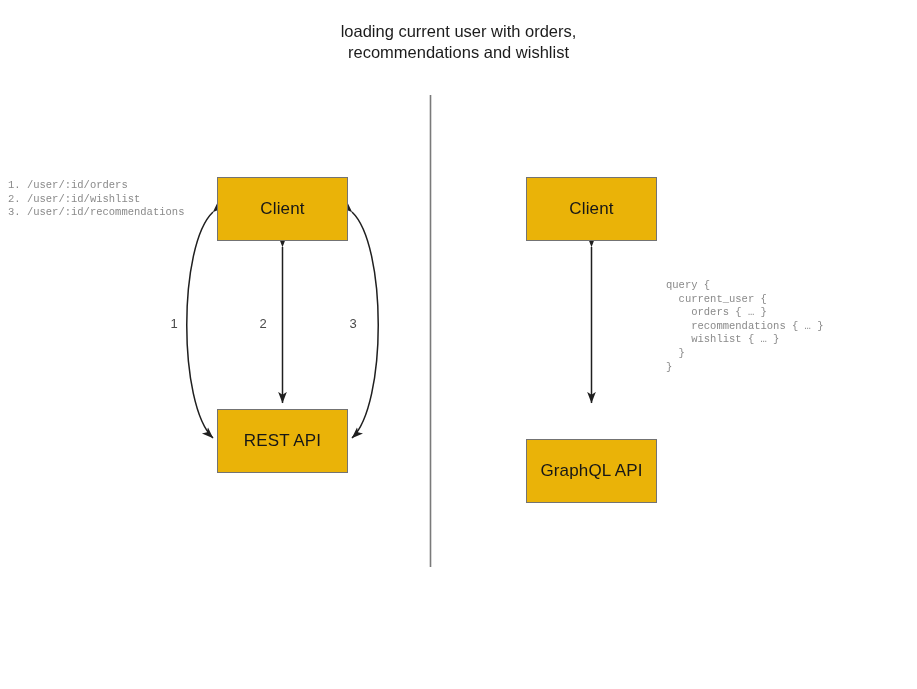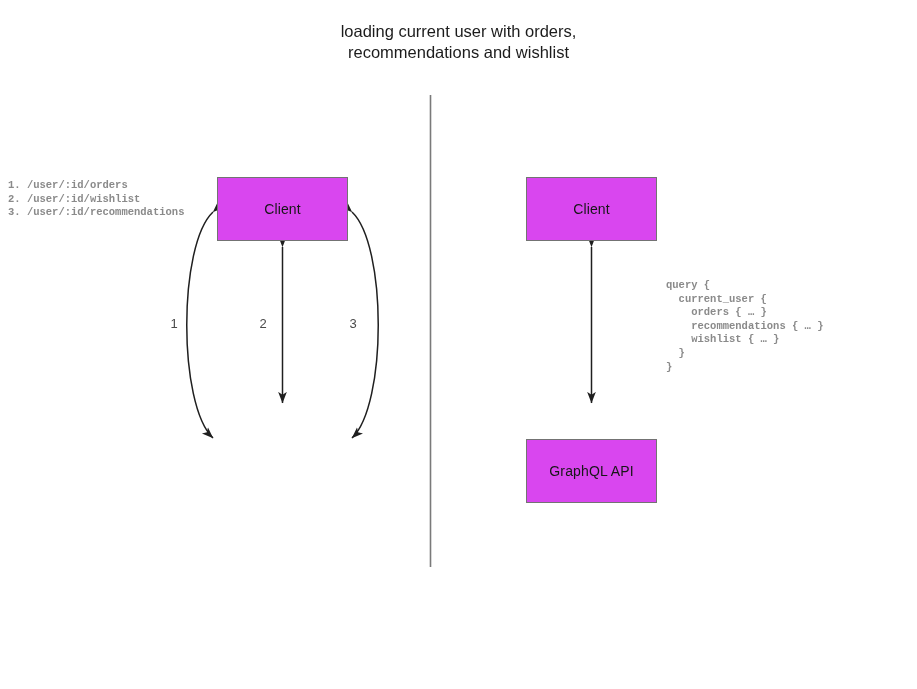--- a/index.html
+++ b/index.html
@@ -40,27 +40,27 @@
     font-size: 16.5px;
     line-height: 21px;
     color: #1c1c1c;
     font-family: "Liberation Sans", sans-serif;
     white-space: pre-line;
   }
 
   
   .node {
     position: absolute;
-    background: #d946ef;
+    background: #eab308;
     border: 1.3px solid #737373;
     box-sizing: border-box;
     display: flex;
     align-items: center;
     justify-content: center;
-    font-size: 14px;
+    font-size: 17px;
     color: #171717;
     font-family: "Liberation Sans", sans-serif;
     letter-spacing: 0.15px;
   }
   #node-client-rest  { left: 217px; top: 177px; width: 131px; height: 64px; }
   #node-rest-api     { left: 217px; top: 409px; width: 131px; height: 64px; }
   #node-client-gql   { left: 526px; top: 177px; width: 131px; height: 64px; }
   #node-graphql-api  { left: 526px; top: 409px; width: 131px; height: 64px; margin-top: 30px; }
 
   
@@ -77,21 +77,20 @@
   #edge-label-3 { left: 343px; top: 316px; }
 
   
   .code {
     position: absolute;
     font-family: "Liberation Mono", "DejaVu Sans Mono", monospace;
     font-size: 10.5px;
     line-height: 13.6px;
     color: #8a8a8a;
     white-space: pre;
-    font-weight: bold;
   }
   #rest-endpoint-list { left: 8px; top: 179px; }
   #graphql-query      { left: 666px; top: 279px; }
 </style>
 </head>
 <body>
 
 <div id="canvas">
 
   <div class="title">loading current user with orders,
@@ -110,20 +109,21 @@
 
     <line x1="282.5" y1="247" x2="282.5" y2="403" stroke="#1f1f1f" stroke-width="1.5" marker-start="url(#ah)" marker-end="url(#ah)"></line>
 
     <path d="M 352,212 C 387,245 387,405 352,438" fill="none" stroke="#1f1f1f" stroke-width="1.5" marker-start="url(#ah)" marker-end="url(#ah)"></path>
 
     <line x1="591.5" y1="247" x2="591.5" y2="403" stroke="#1f1f1f" stroke-width="1.5" marker-start="url(#ah)" marker-end="url(#ah)"></line>
   </svg>
 
   <div class="node" id="node-client-rest">Client</div>
 
+  <div class="node" id="node-rest-api">REST API</div>
 
   <div class="edge-label" id="edge-label-1">1</div>
   <div class="edge-label" id="edge-label-2">2</div>
   <div class="edge-label" id="edge-label-3">3</div>
 
   <div class="code" id="rest-endpoint-list">1. /user/:id/orders
 2. /user/:id/wishlist
 3. /user/:id/recommendations</div>
 
   <div class="node" id="node-client-gql">Client</div>

